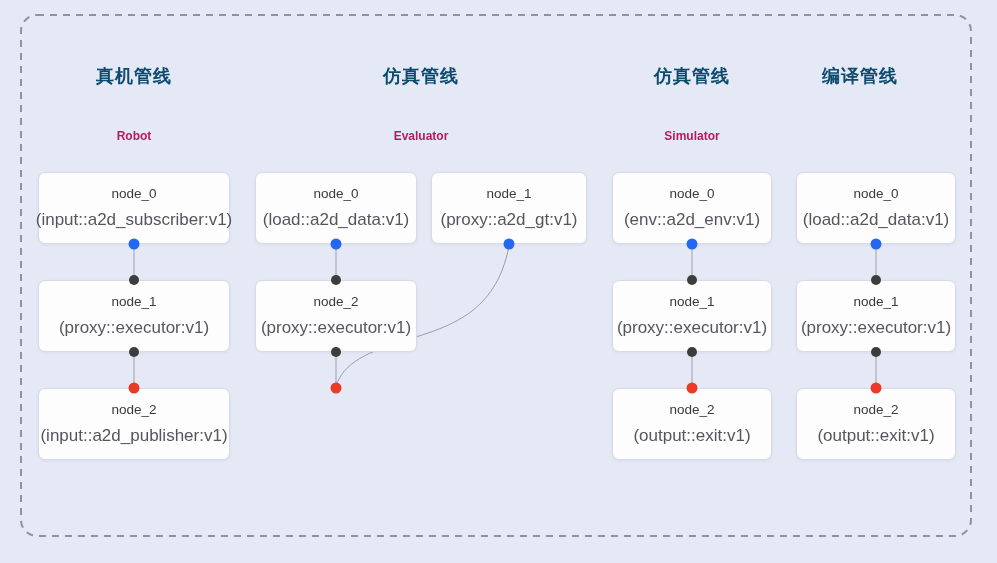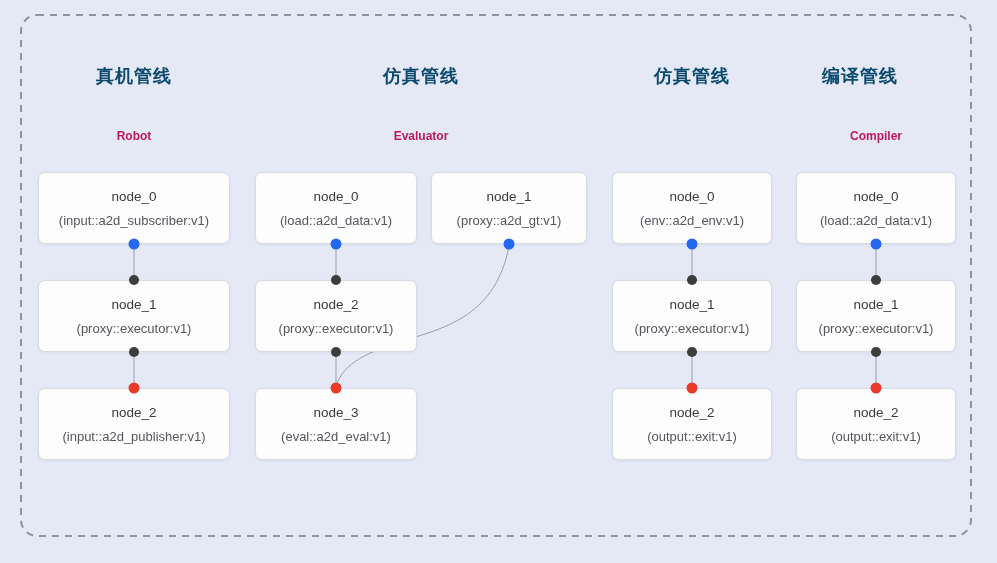--- a/index.html
+++ b/index.html
@@ -14,21 +14,21 @@
   .hdr { position:absolute; text-align:center; z-index:2; line-height:28px; height:28px; }
   .hdr.zh { font-size:18px; font-weight:700; color:#0c4a6e; letter-spacing:1px; }
   .hdr.en { font-size:12px; font-weight:700; color:#be185d; }
   .node {
     position:absolute; height:72px; box-sizing:border-box; z-index:2;
     background:#fdfdfe; border:1px solid #d8dbe2; border-radius:7px;
     box-shadow:0 1px 3px rgba(50,70,120,0.07);
     display:flex; flex-direction:column; align-items:center; justify-content:center; gap:9px;
   }
   .node .line1 { font-size:13.5px; color:#3a3a3e; }
-  .node .line2 { font-size:13px; color:#55565c; }
+  .node .line2 { font-size:17px; color:#55565c; }
 </style>
 </head>
 <body>
 
 <div class="canvas">
 
   <svg id="lines-layer" class="layer" width="997" height="563">
     <rect x="21" y="15" width="950" height="521" rx="16" fill="none" stroke-width="2" stroke-dasharray="7 6" stroke="#8d939f"></rect>
 
     <line x1="134" y1="244" x2="134" y2="280" stroke-width="1" stroke="#979fab"></line>
@@ -46,21 +46,21 @@
     <line x1="876" y1="352" x2="876" y2="388" stroke-width="1" stroke="#979fab"></line>
   </svg>
 
   <div class="hdr zh" style="left:38px;  top:62px;  width:192px;">真机管线</div>
   <div class="hdr zh" style="left:255px; top:62px;  width:332px;">仿真管线</div>
   <div class="hdr zh" style="left:612px; top:62px;  width:160px;">仿真管线</div>
   <div class="hdr zh" style="left:780px; top:62px;  width:160px;">编译管线</div>
 
   <div class="hdr en" style="left:38px;  top:122px; width:192px;">Robot</div>
   <div class="hdr en" style="left:255px; top:122px; width:332px;">Evaluator</div>
-  <div class="hdr en" style="left:796px; top:122px; width:160px;">Compiler</div>
+  <div class="hdr en" style="left:612px; top:122px; width:160px;">Simulator</div>
 
   <div class="node" style="left:38px; top:172px; width:192px;">
     <div class="line1">node_0</div>
     <div class="line2">(input::a2d_subscriber:v1)</div>
   </div>
   <div class="node" style="left:38px; top:280px; width:192px;">
     <div class="line1">node_1</div>
     <div class="line2">(proxy::executor:v1)</div>
   </div>
   <div class="node" style="left:38px; top:388px; width:192px;">
@@ -72,24 +72,20 @@
     <div class="line1">node_0</div>
     <div class="line2">(load::a2d_data:v1)</div>
   </div>
   <div class="node" style="left:431px; top:172px; width:156px;">
     <div class="line1">node_1</div>
     <div class="line2">(proxy::a2d_gt:v1)</div>
   </div>
   <div class="node" style="left:255px; top:280px; width:162px;">
     <div class="line1">node_2</div>
     <div class="line2">(proxy::executor:v1)</div>
-  </div>
-  <div class="node" style="left:255px; top:388px; width:162px;">
-    <div class="line1">node_3</div>
-    <div class="line2">(eval::a2d_eval:v1)</div>
   </div>
 
   <div class="node" style="left:612px; top:172px; width:160px;">
     <div class="line1">node_0</div>
     <div class="line2">(env::a2d_env:v1)</div>
   </div>
   <div class="node" style="left:612px; top:280px; width:160px;">
     <div class="line1">node_1</div>
     <div class="line2">(proxy::executor:v1)</div>
   </div>

